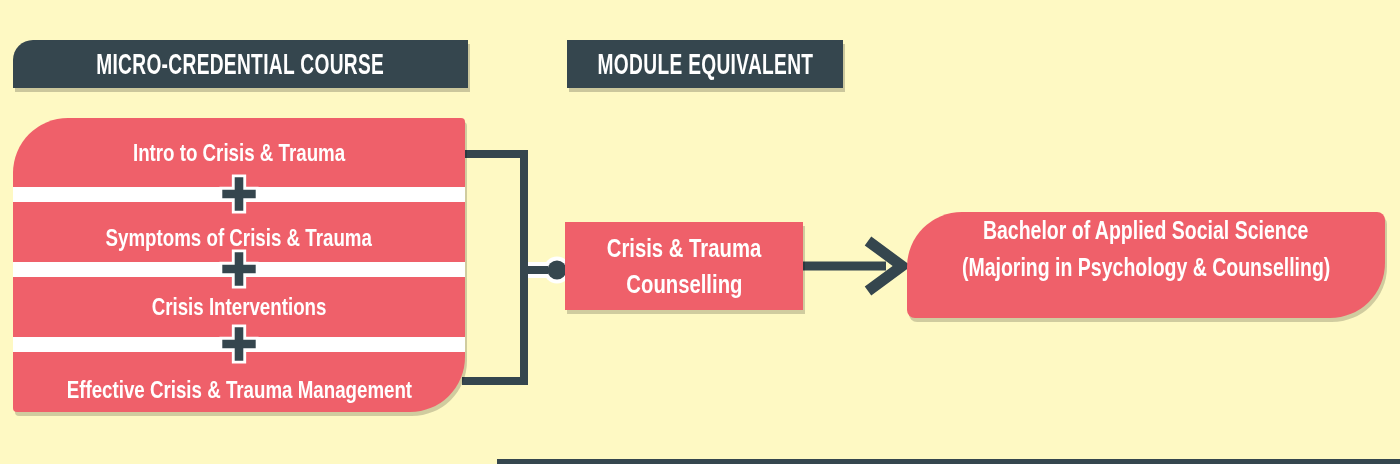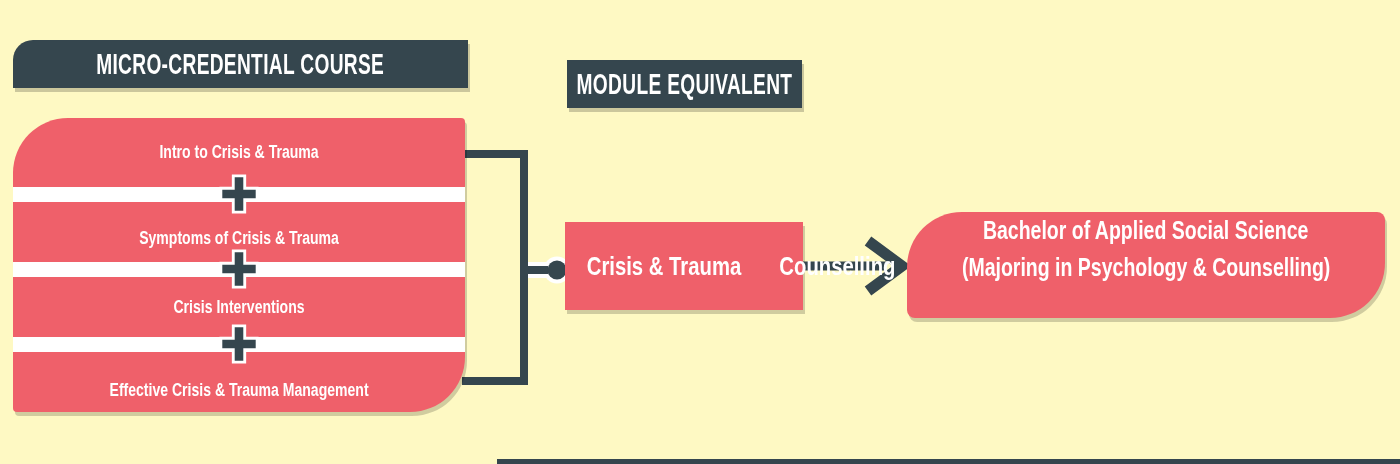--- a/index.html
+++ b/index.html
@@ -21,39 +21,39 @@
     box-shadow:2px 4px 0 rgba(0,0,0,0.20);
     z-index:2;
   }
   .hdr-label{
     color:#FFFFFF;font-size:29px;font-weight:700;
     white-space:nowrap;letter-spacing:0.5px;
     transform:scaleX(0.66);transform-origin:center;
     display:inline-block;
   }
   #hdr-course{left:13px;width:455px;border-radius:20px 0 0 0;}
-  #hdr-module{left:567px;width:235px;margin-top:20px;}
+  #hdr-module{left:567px;width:276px;}
   #hdr-qual{left:905px;width:480px;border-radius:0 20px 0 0;}
 
   
   .pink{background:#EF606A;position:absolute;z-index:2;box-shadow:2px 4px 0 rgba(0,0,0,0.18);}
   .pill-text{
     color:#FFFFFF;font-weight:700;white-space:nowrap;
     transform:scaleX(0.78);transform-origin:center;display:inline-block;
   }
 
   
   #course-stack{
     left:13px;top:118px;width:452px;height:294px;
     border-radius:55px 4px 55px 4px;
   }
   .course-row{
     position:absolute;left:0;right:0;
     display:flex;align-items:center;justify-content:center;
-    font-size:18px;
+    font-size:24px;
   }
   #row-0{top:0;height:69px;}
   #row-1{top:84px;height:72px;}
   #row-2{top:159px;height:60px;}
   #row-3{top:234px;height:76px;}
   .stripe{
     position:absolute;left:0;right:0;height:15px;background:#FFFFFF;
   }
   #stripe-0{top:69px;}
   #stripe-1{top:144px;}
@@ -61,21 +61,21 @@
   .plus-wrap{
     position:absolute;left:calc(50% - 21px);width:42px;height:42px;z-index:3;
   }
   #plus-0{top:55px;}
   #plus-1{top:130px;}
   #plus-2{top:205px;}
 
   
   #module-box{
     left:565px;top:222px;width:238px;height:88px;
-    display:flex;flex-direction:row;align-items:center;
+    display:flex;flex-direction:column;align-items:center;justify-content:center;
   }
   #module-box .pill-text{font-size:26px;line-height:36px;}
 
   
   #qual-box{
     left:907px;top:212px;width:478px;height:106px;
     border-radius:55px 8px 55px 8px;
     display:flex;flex-direction:column;align-items:center;
   }
   #qual-box .pill-text{font-size:25px;line-height:37px;}

